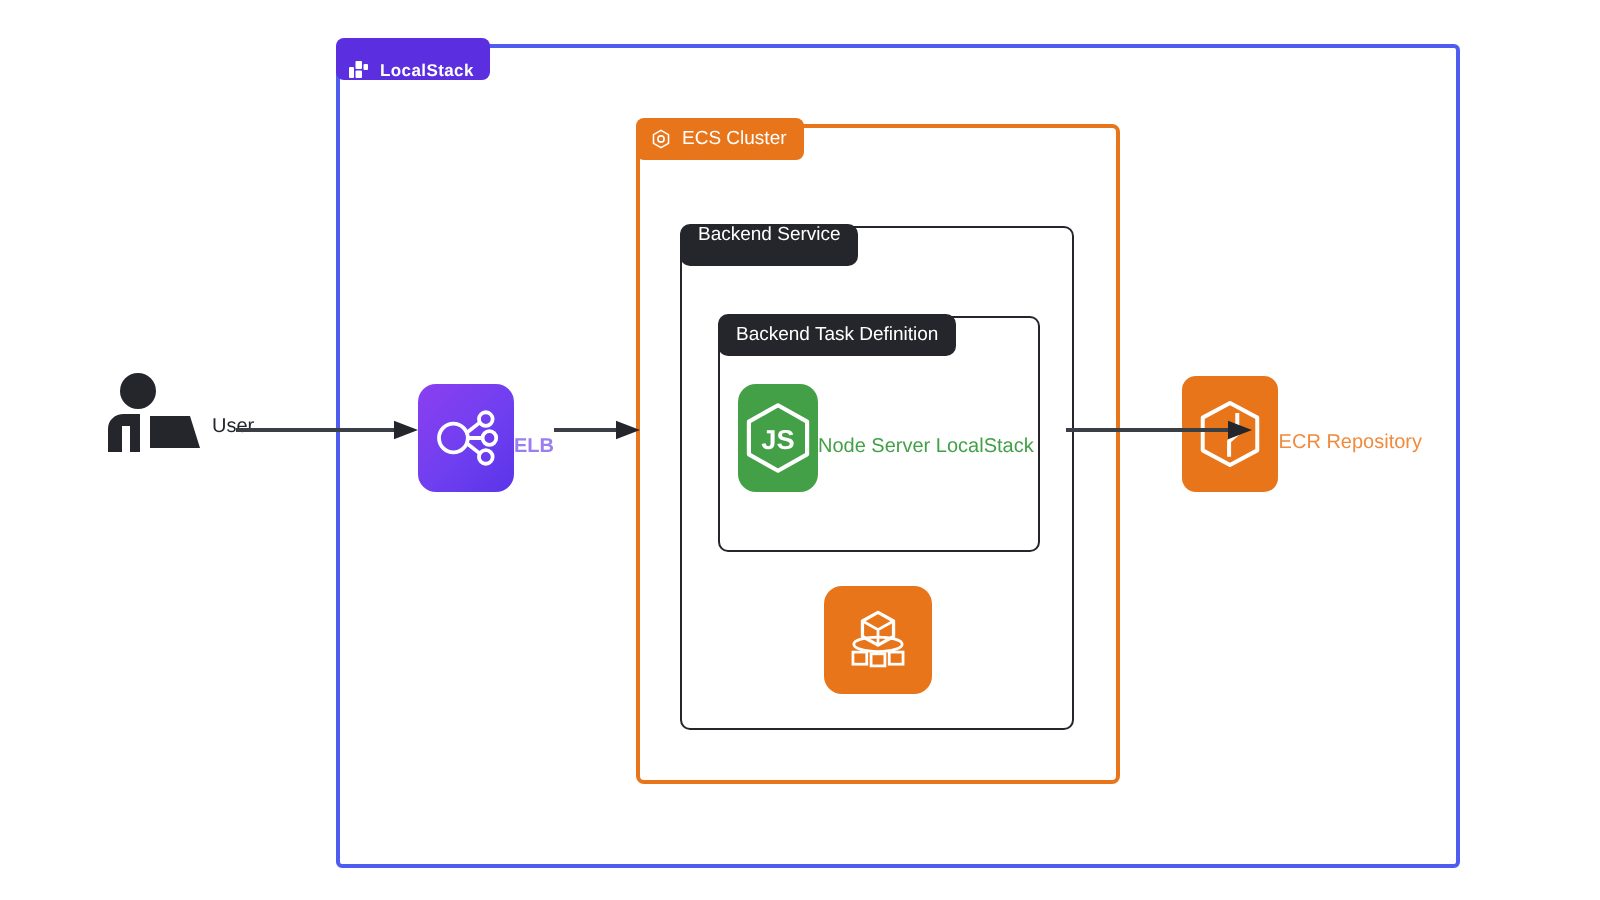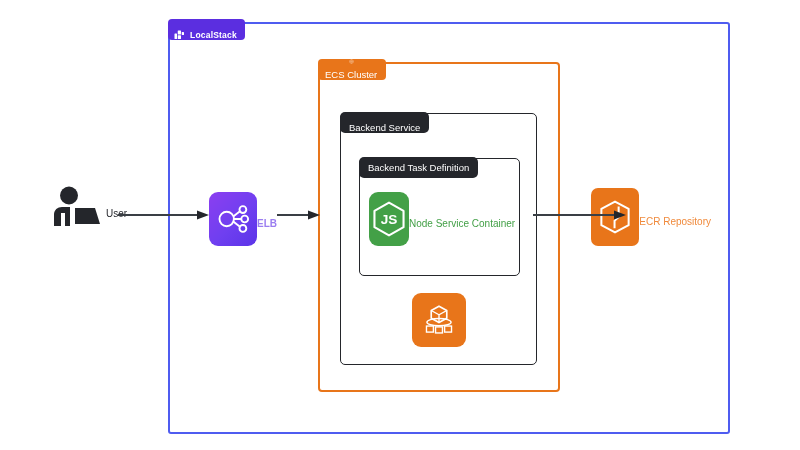--- a/index.html
+++ b/index.html
@@ -71,21 +71,20 @@
     left: 318px;
     top: 59px;
     height: 21px;
     background: #e8751a;
     border-radius: 4px;
     display: flex;
     align-items: center;
     gap: 5px;
     padding: 0 9px 0 7px;
     box-sizing: border-box;
-    flex-direction: column;
   }
   .ecs-badge .ecs-text {
     color: #ffffff;
     font-size: 9.5px;
     font-weight: 500;
     white-space: nowrap;
   }
 
   
   .service-box {
@@ -100,21 +99,21 @@
     background: #ffffff;
   }
   .service-badge {
     position: absolute;
     left: 340px;
     top: 112px;
     height: 21px;
     background: #24262b;
     border-radius: 5px;
     display: flex;
-    align-items: flex-end;
+    align-items: flex-start;
     padding: 0 9px;
     box-sizing: border-box;
   }
   .service-badge span {
     color: #ffffff;
     font-size: 9.5px;
     white-space: nowrap;
   }
 
   
@@ -258,21 +257,21 @@
     <div class="caption">User</div>
   </div>
 
   <div class="node node-nodejs">
     <div class="tile tile-node">
       <svg width="40" height="40" viewBox="0 0 44 44">
         <path d="M22 4 38 13v18L22 40 6 31V13z" fill="none" stroke="#ffffff" stroke-width="2.3" stroke-linejoin="round"></path>
         <text x="22" y="28" text-anchor="middle" fill="#ffffff" font-size="15" font-family="Liberation Sans, sans-serif" font-weight="bold">JS</text>
       </svg>
     </div>
-    <div class="caption">Node Service Container</div>
+    <div class="caption">Node Server LocalStack</div>
   </div>
 
   <div class="node node-task">
     <div class="tile tile-task">
       <svg width="38" height="38" viewBox="0 0 44 44">
         <path d="M22 6 31 11v9l-9 5-9-5v-9z" fill="none" stroke="#ffffff" stroke-width="1.9" stroke-linejoin="round"></path>
         <path d="M13 11 22 16 31 11 M22 16v9" stroke="#ffffff" stroke-width="1.6" fill="none"></path>
         <ellipse cx="22" cy="24.5" rx="14" ry="4.2" fill="none" stroke="#ffffff" stroke-width="1.6"></ellipse>
         <rect x="7.5" y="29" width="8" height="7" fill="none" stroke="#ffffff" stroke-width="1.6"></rect>
         <rect x="18" y="30" width="8" height="7" fill="none" stroke="#ffffff" stroke-width="1.6"></rect>

